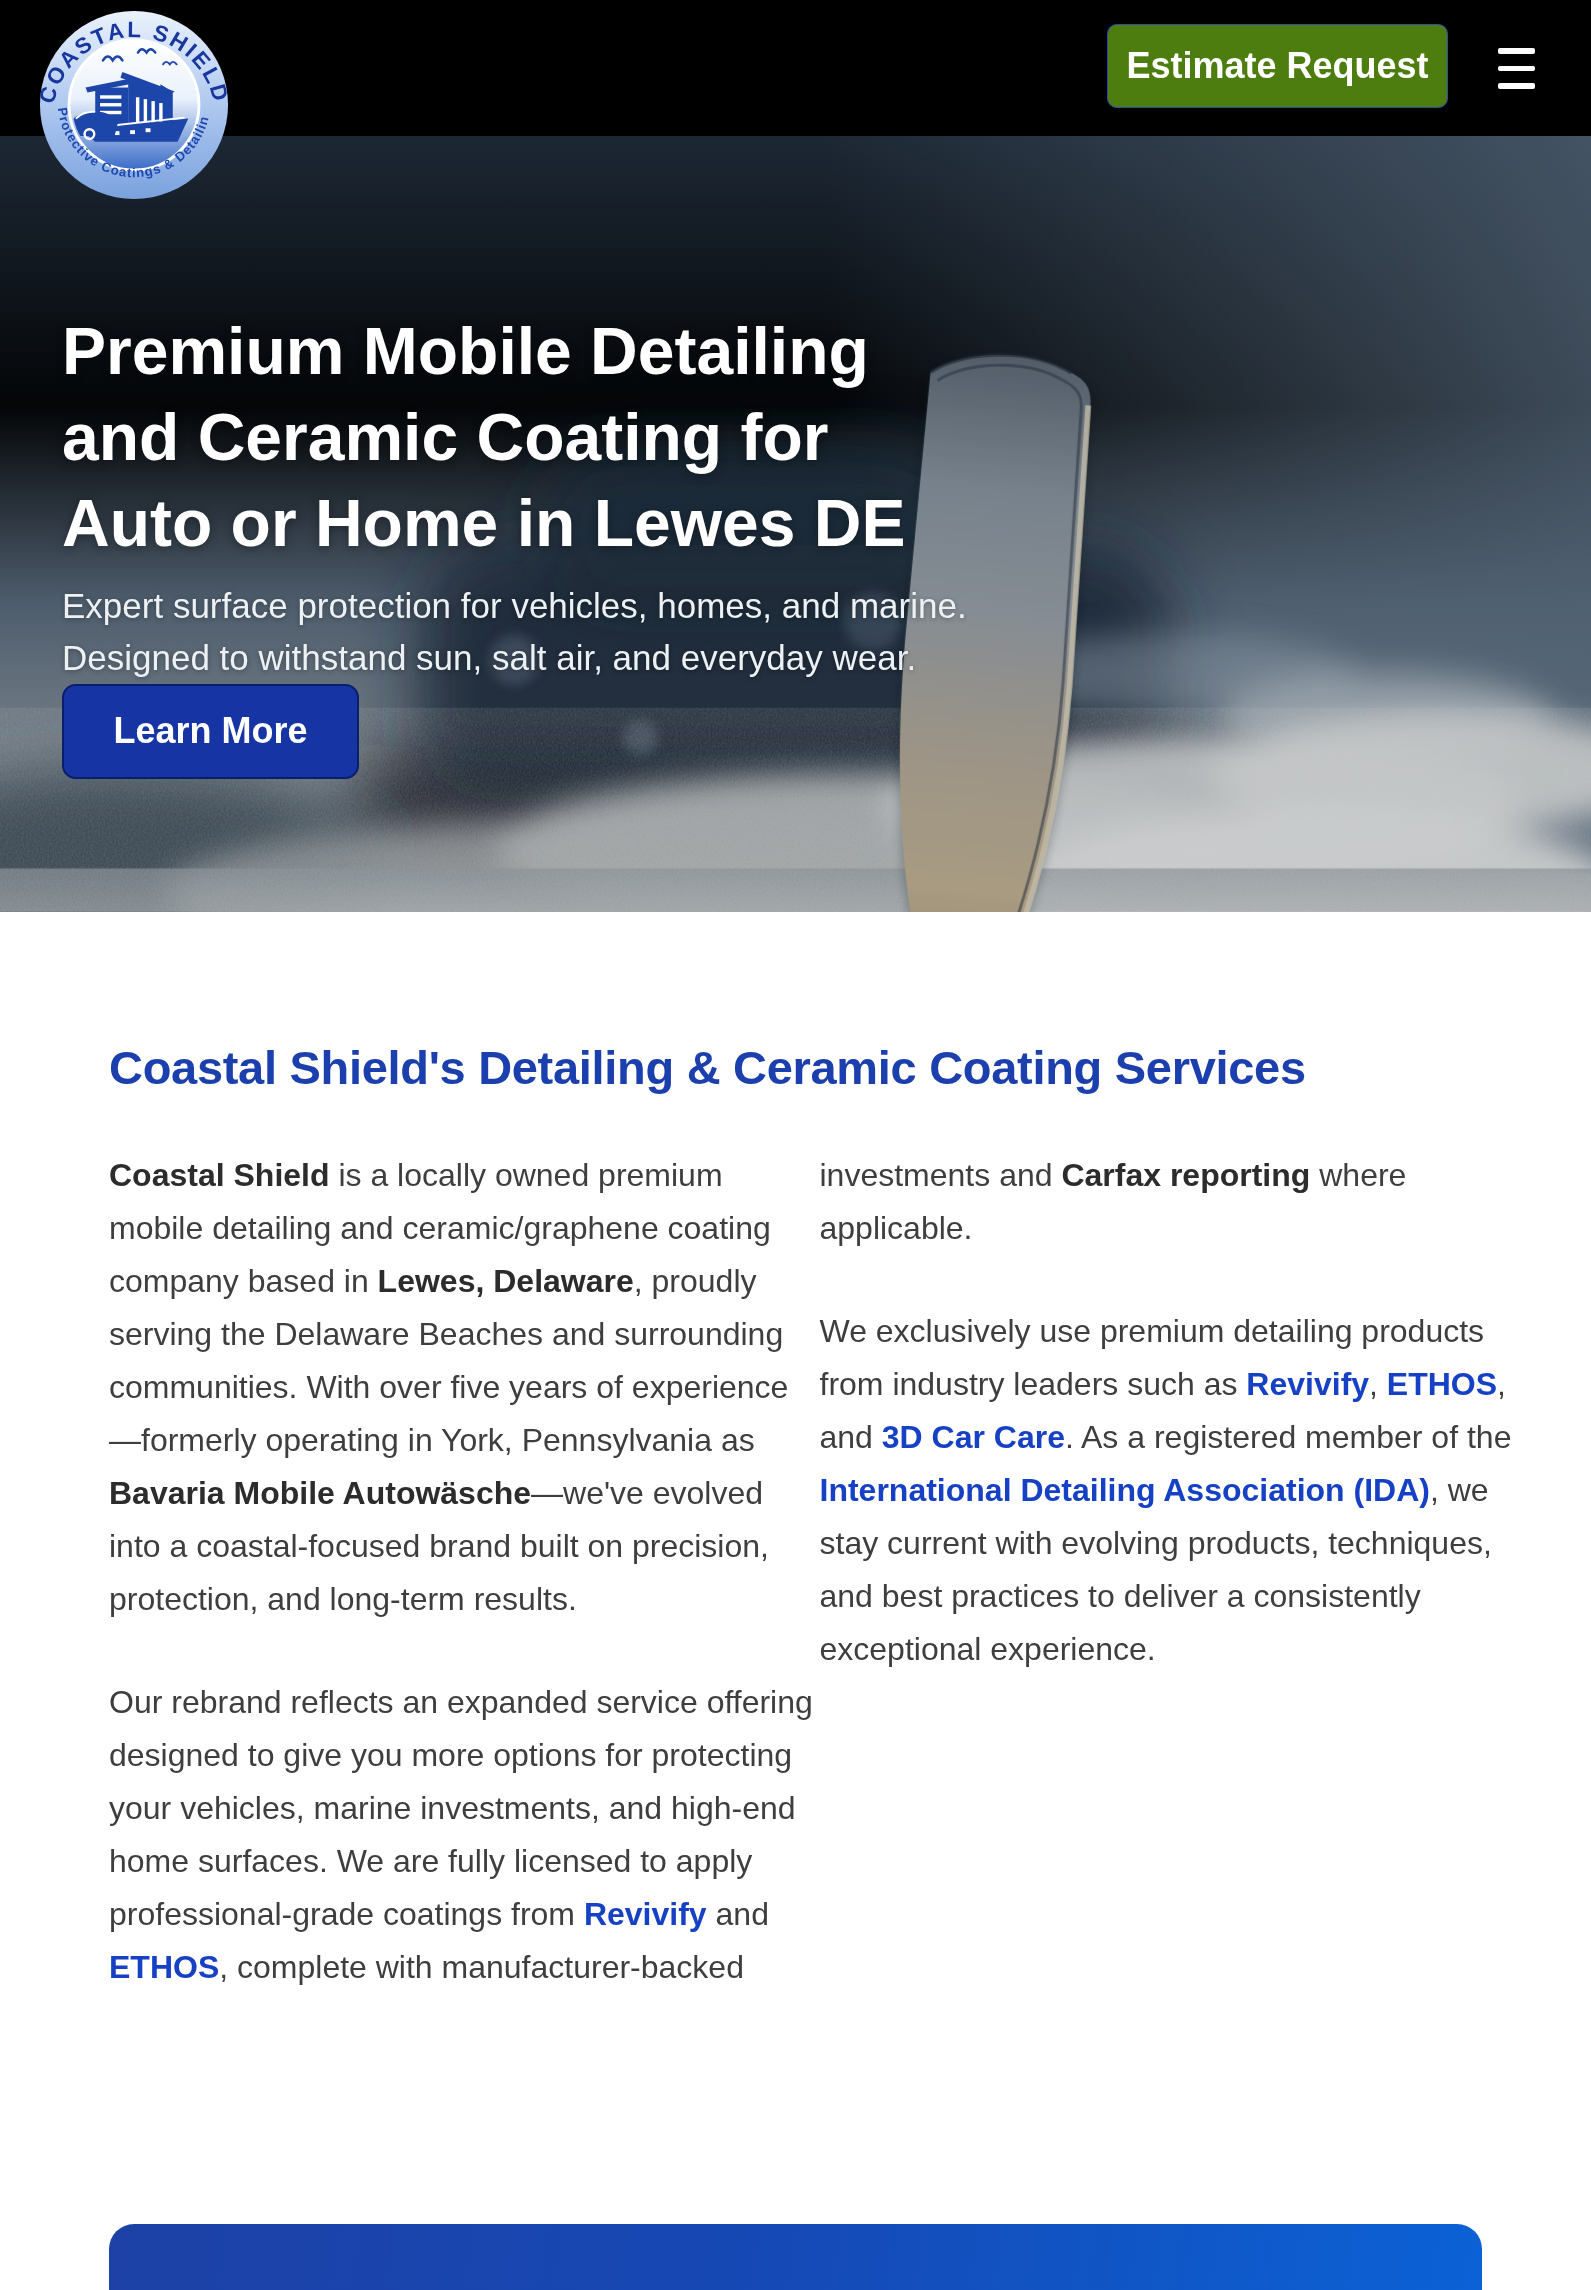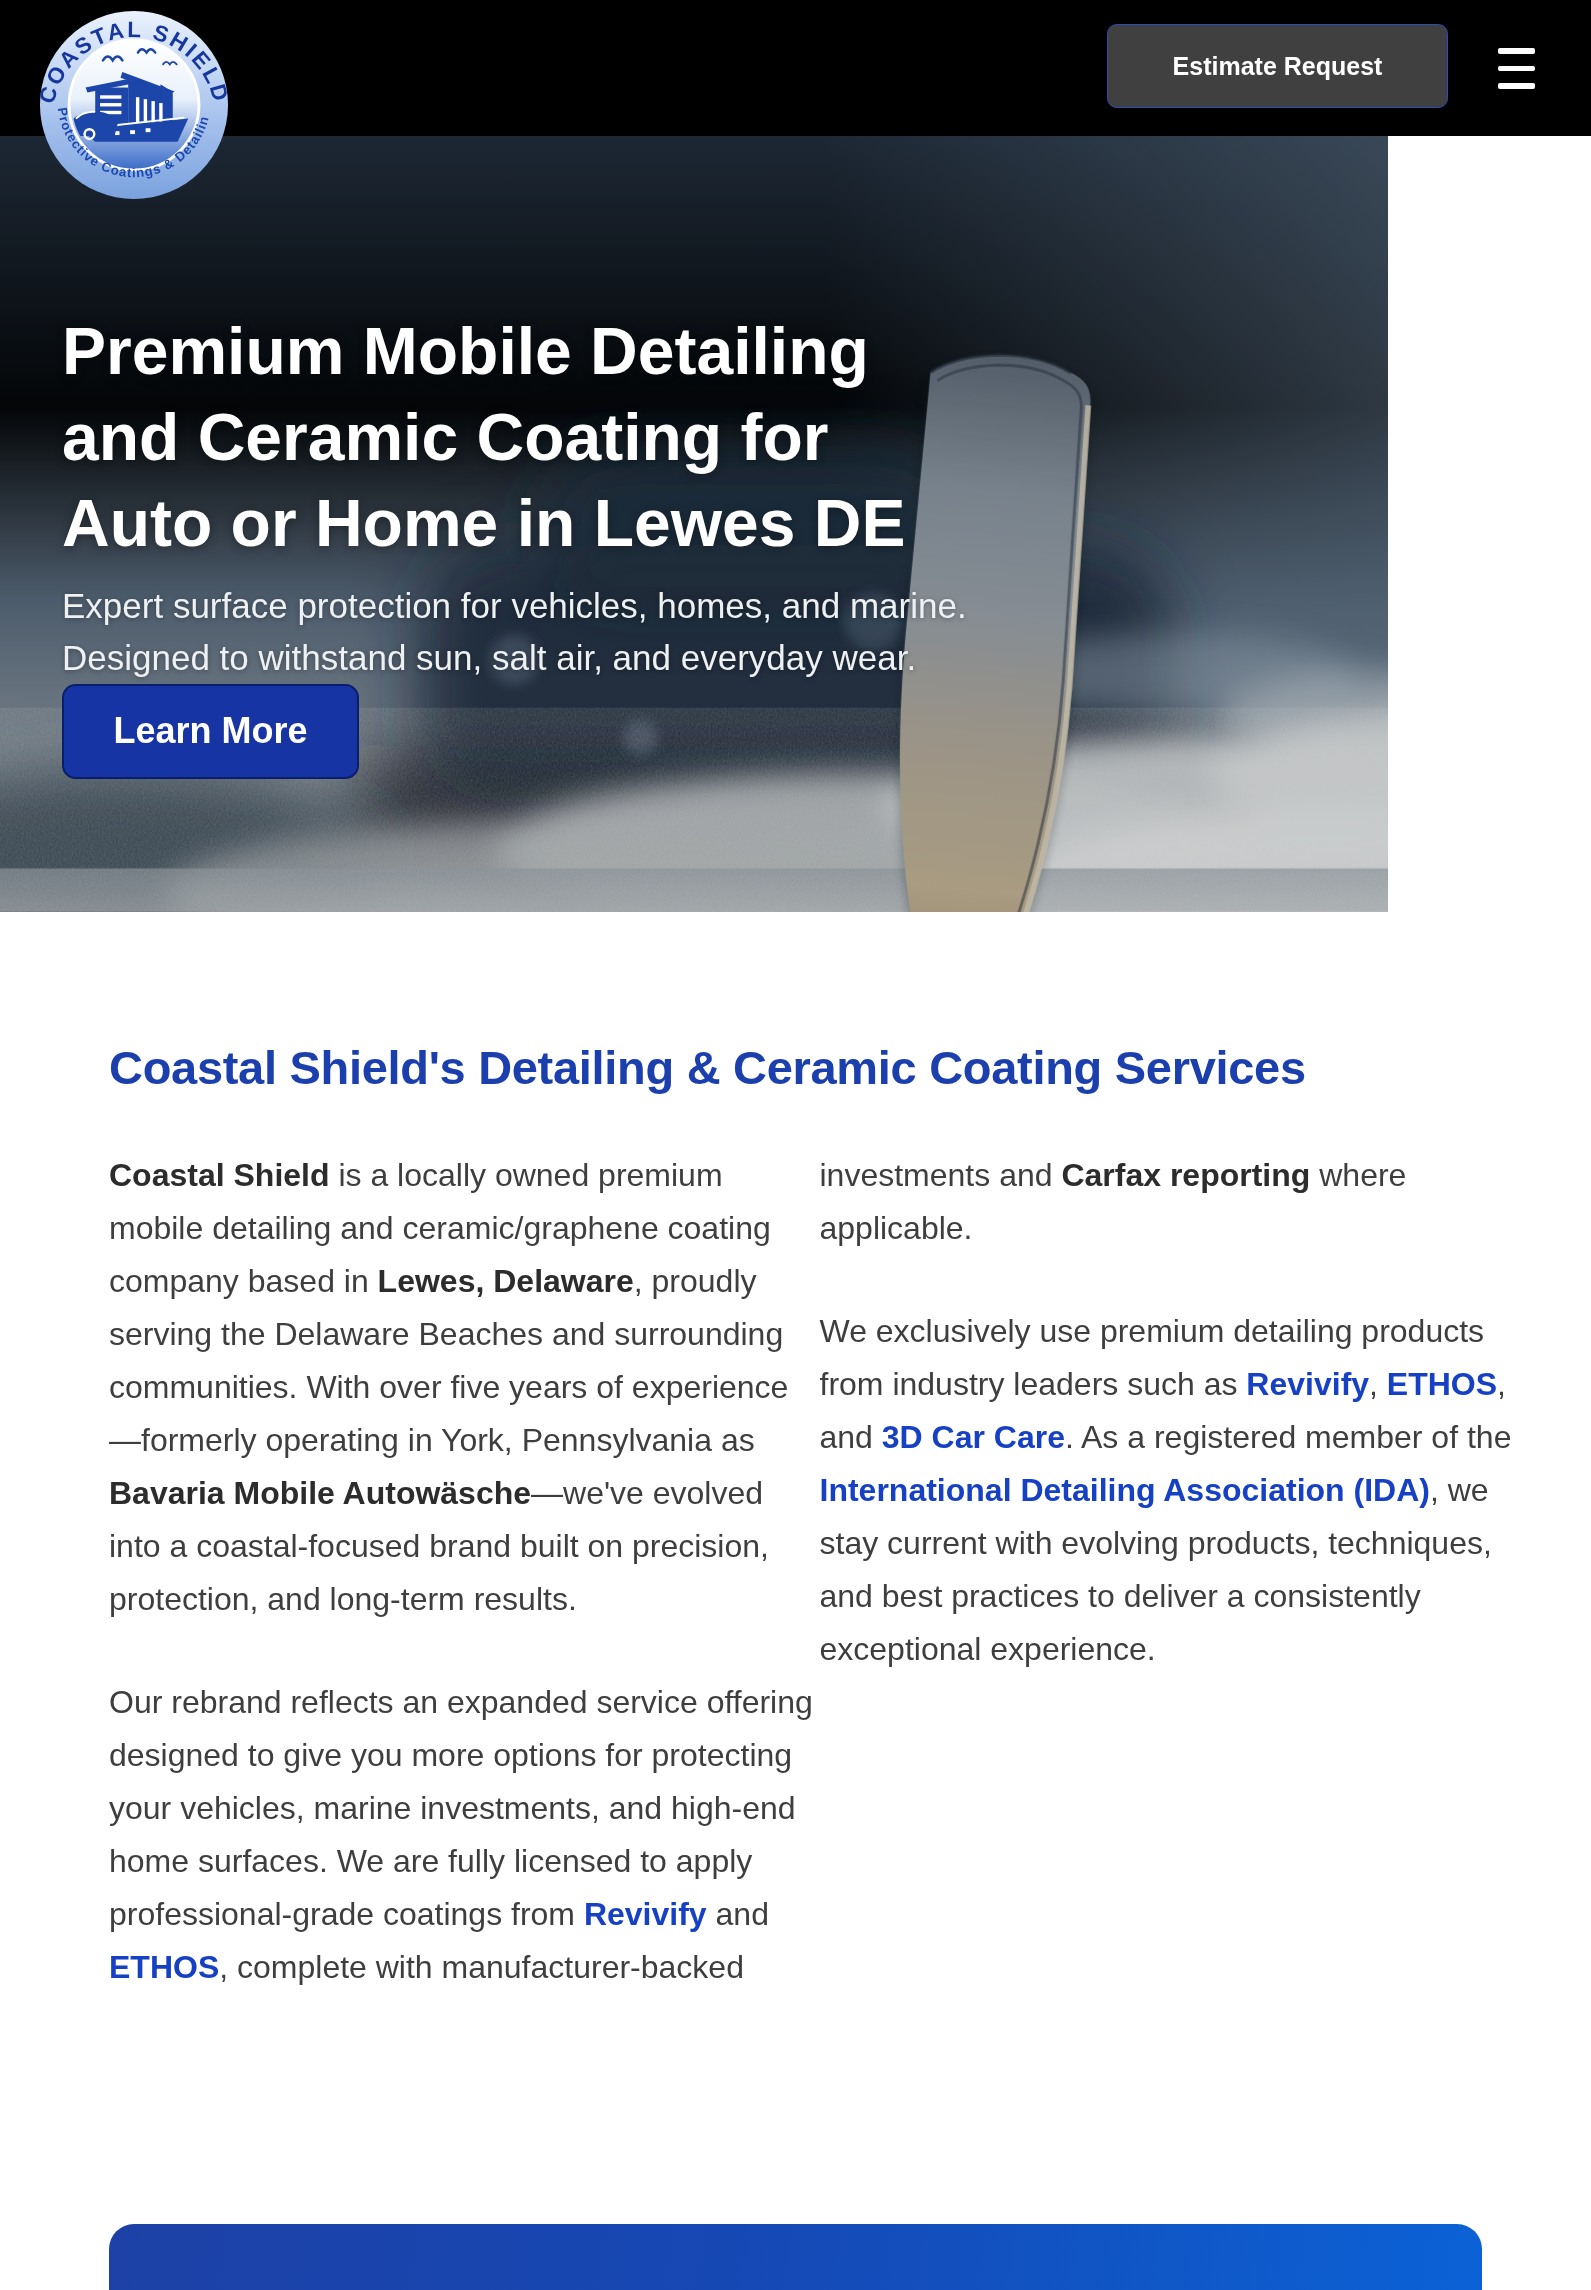--- a/index.html
+++ b/index.html
@@ -3,29 +3,29 @@
 <meta charset="utf-8">
 <style>
   html,body{margin:0;padding:0;background:#fff;}
   .page{position:relative;width:1591px;height:2290px;overflow:hidden;background:#fff;
         font-family:"Liberation Sans",sans-serif;}
 
   
   .topbar{position:absolute;top:0;left:0;width:100%;height:136px;background:#000;z-index:5;}
   .logo{position:absolute;top:9.7px;left:39px;width:190px;height:190px;z-index:8;cursor:pointer;}
   .estimate-btn{position:absolute;top:24px;right:143px;width:341px;height:84px;z-index:7;
-        background:#404040;border:1.9px solid #2c4cb4;border-radius:9.7px;color:#fff;
-        font-size:25px;font-weight:bold;font-family:"Liberation Sans",sans-serif;
+        background:#4d7c0f;border:1.9px solid #2c4cb4;border-radius:9.7px;color:#fff;
+        font-size:36px;font-weight:bold;font-family:"Liberation Sans",sans-serif;
         display:flex;align-items:center;justify-content:center;cursor:pointer;}
   .hamburger{position:absolute;top:48px;right:56px;width:37px;height:41px;z-index:7;cursor:pointer;
         display:flex;flex-direction:column;justify-content:space-between;background:none;border:none;padding:0;}
   .hamburger span{display:block;width:37px;height:5.8px;background:#fff;border-radius:1.9px;}
 
   
-  .hero{position:absolute;top:136px;left:0;width:1388px;height:776px;overflow:hidden;}
+  .hero{position:absolute;top:136px;left:0;width:1591px;height:776px;overflow:hidden;}
   .hero-bg{position:absolute;top:0;left:0;width:1591px;height:776px;display:block;}
   .hero-inner{position:absolute;top:0;left:0;width:100%;height:100%;padding:173px 58px 0 62px;box-sizing:border-box;}
   .hero-title{margin:0 0 13.6px 0;color:#fff;font-size:66px;line-height:1.3;font-weight:bold;
         text-shadow:0 1.9px 9.7px rgba(0,0,0,.35);}
   .hero-sub{margin:0;color:#eef1f4;font-size:35px;line-height:52px;font-weight:400;
         text-shadow:0 1px 5.8px rgba(0,0,0,.35);}
   .learn-btn{width:297px;height:95px;background:#1634a4;border:2.9px solid #0a1f6b;
         border-radius:13.6px;color:#fff;font-size:36px;font-weight:bold;
         font-family:"Liberation Sans",sans-serif;display:flex;align-items:center;justify-content:center;cursor:pointer;}
 

